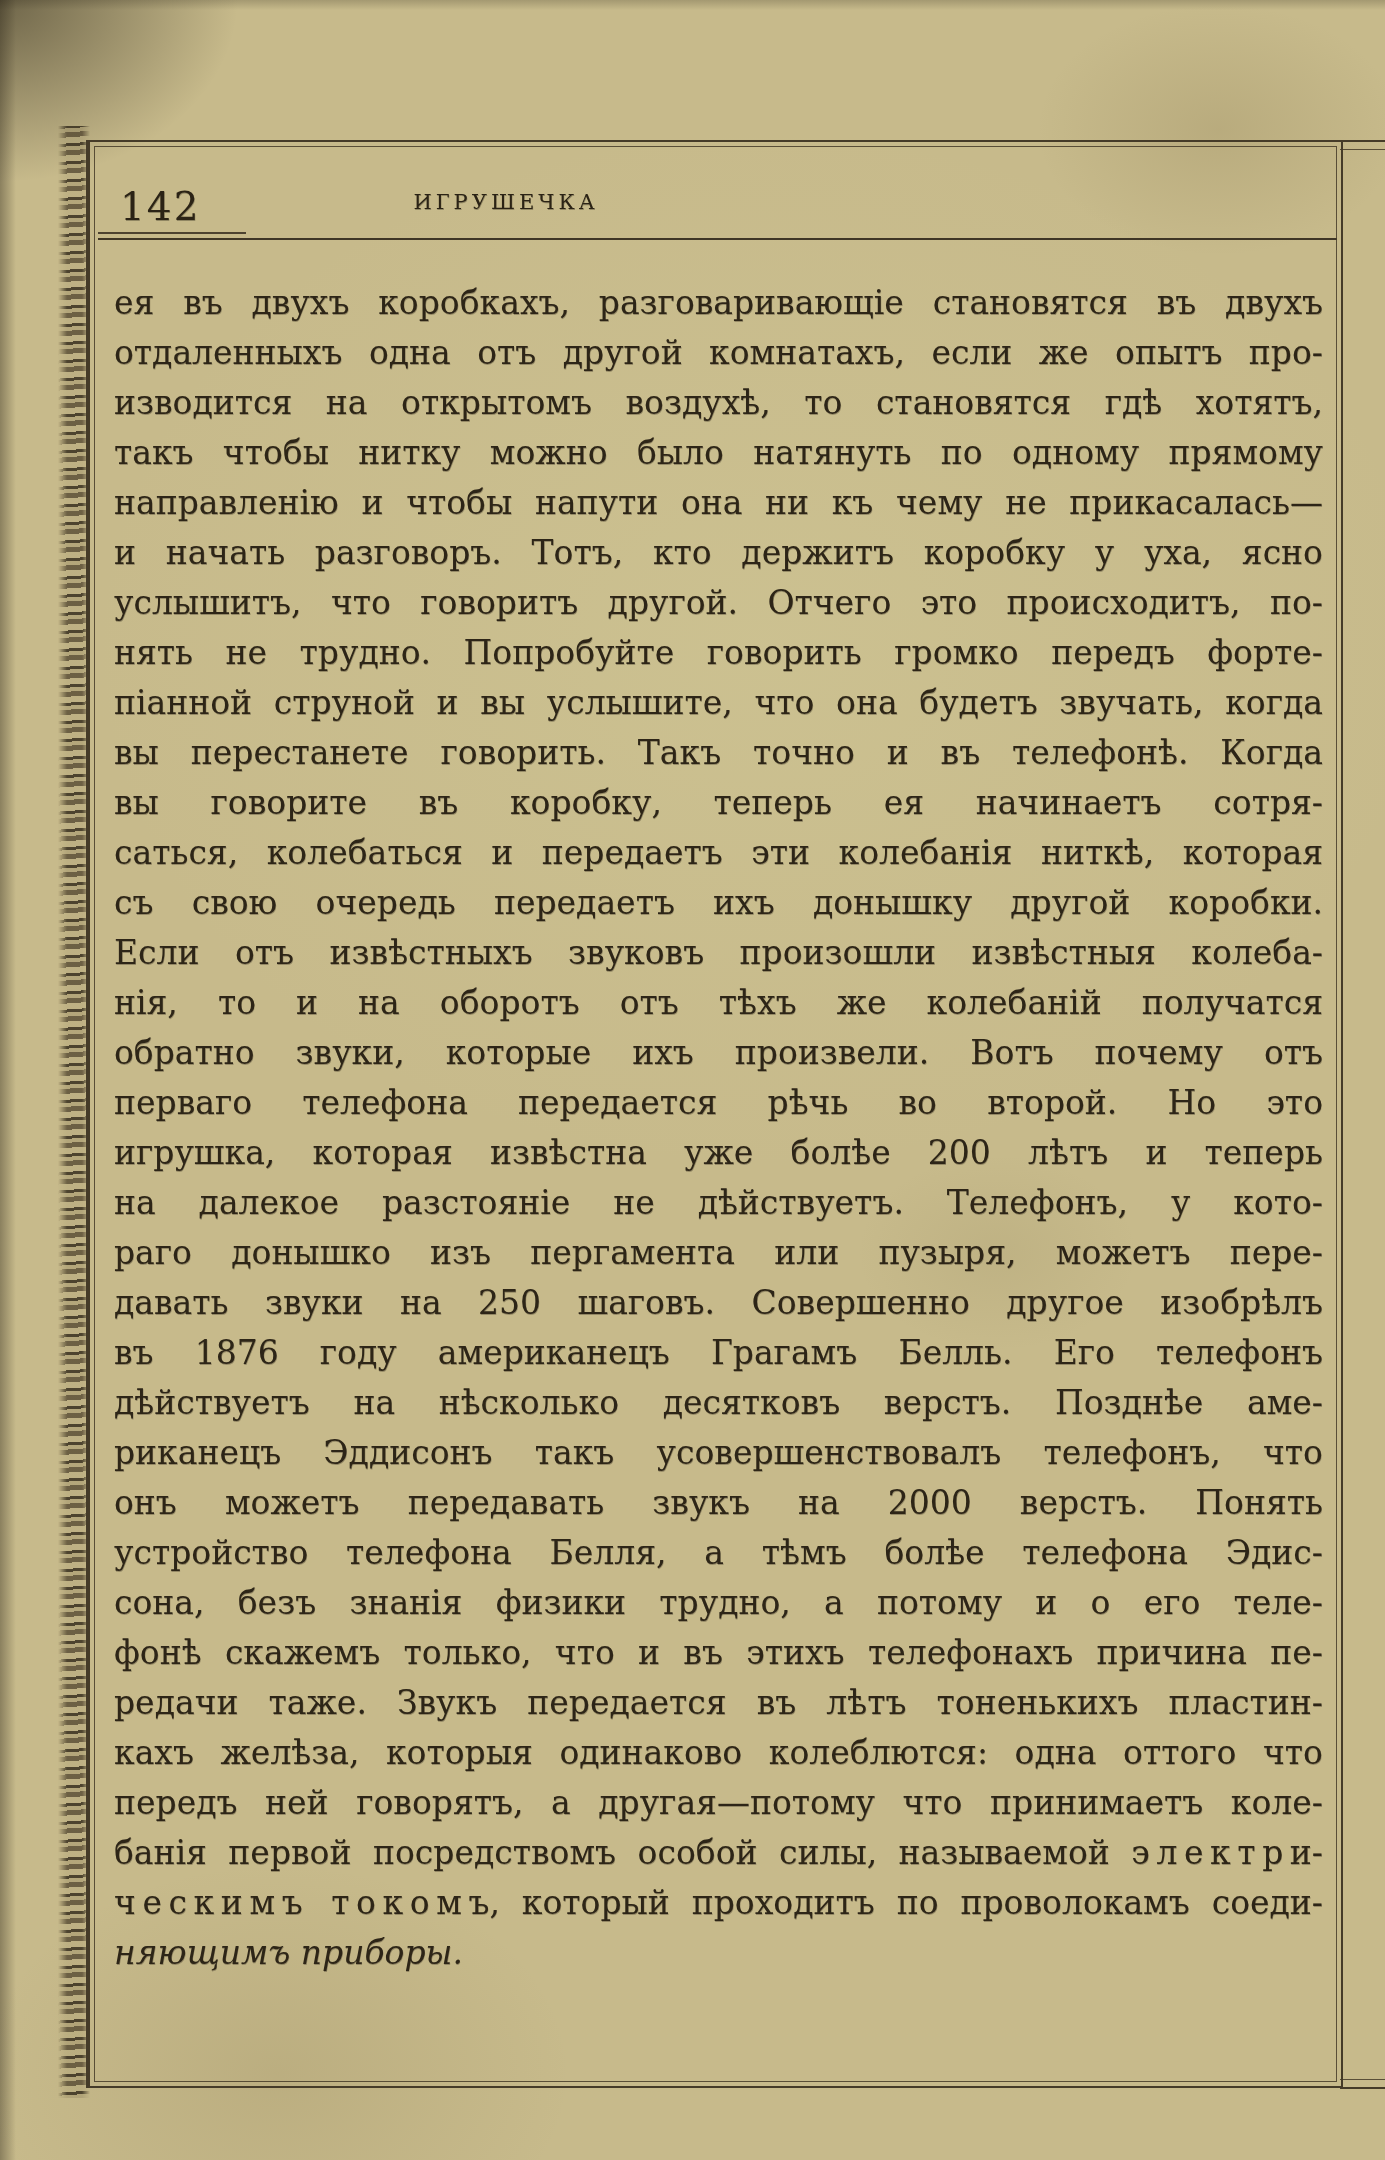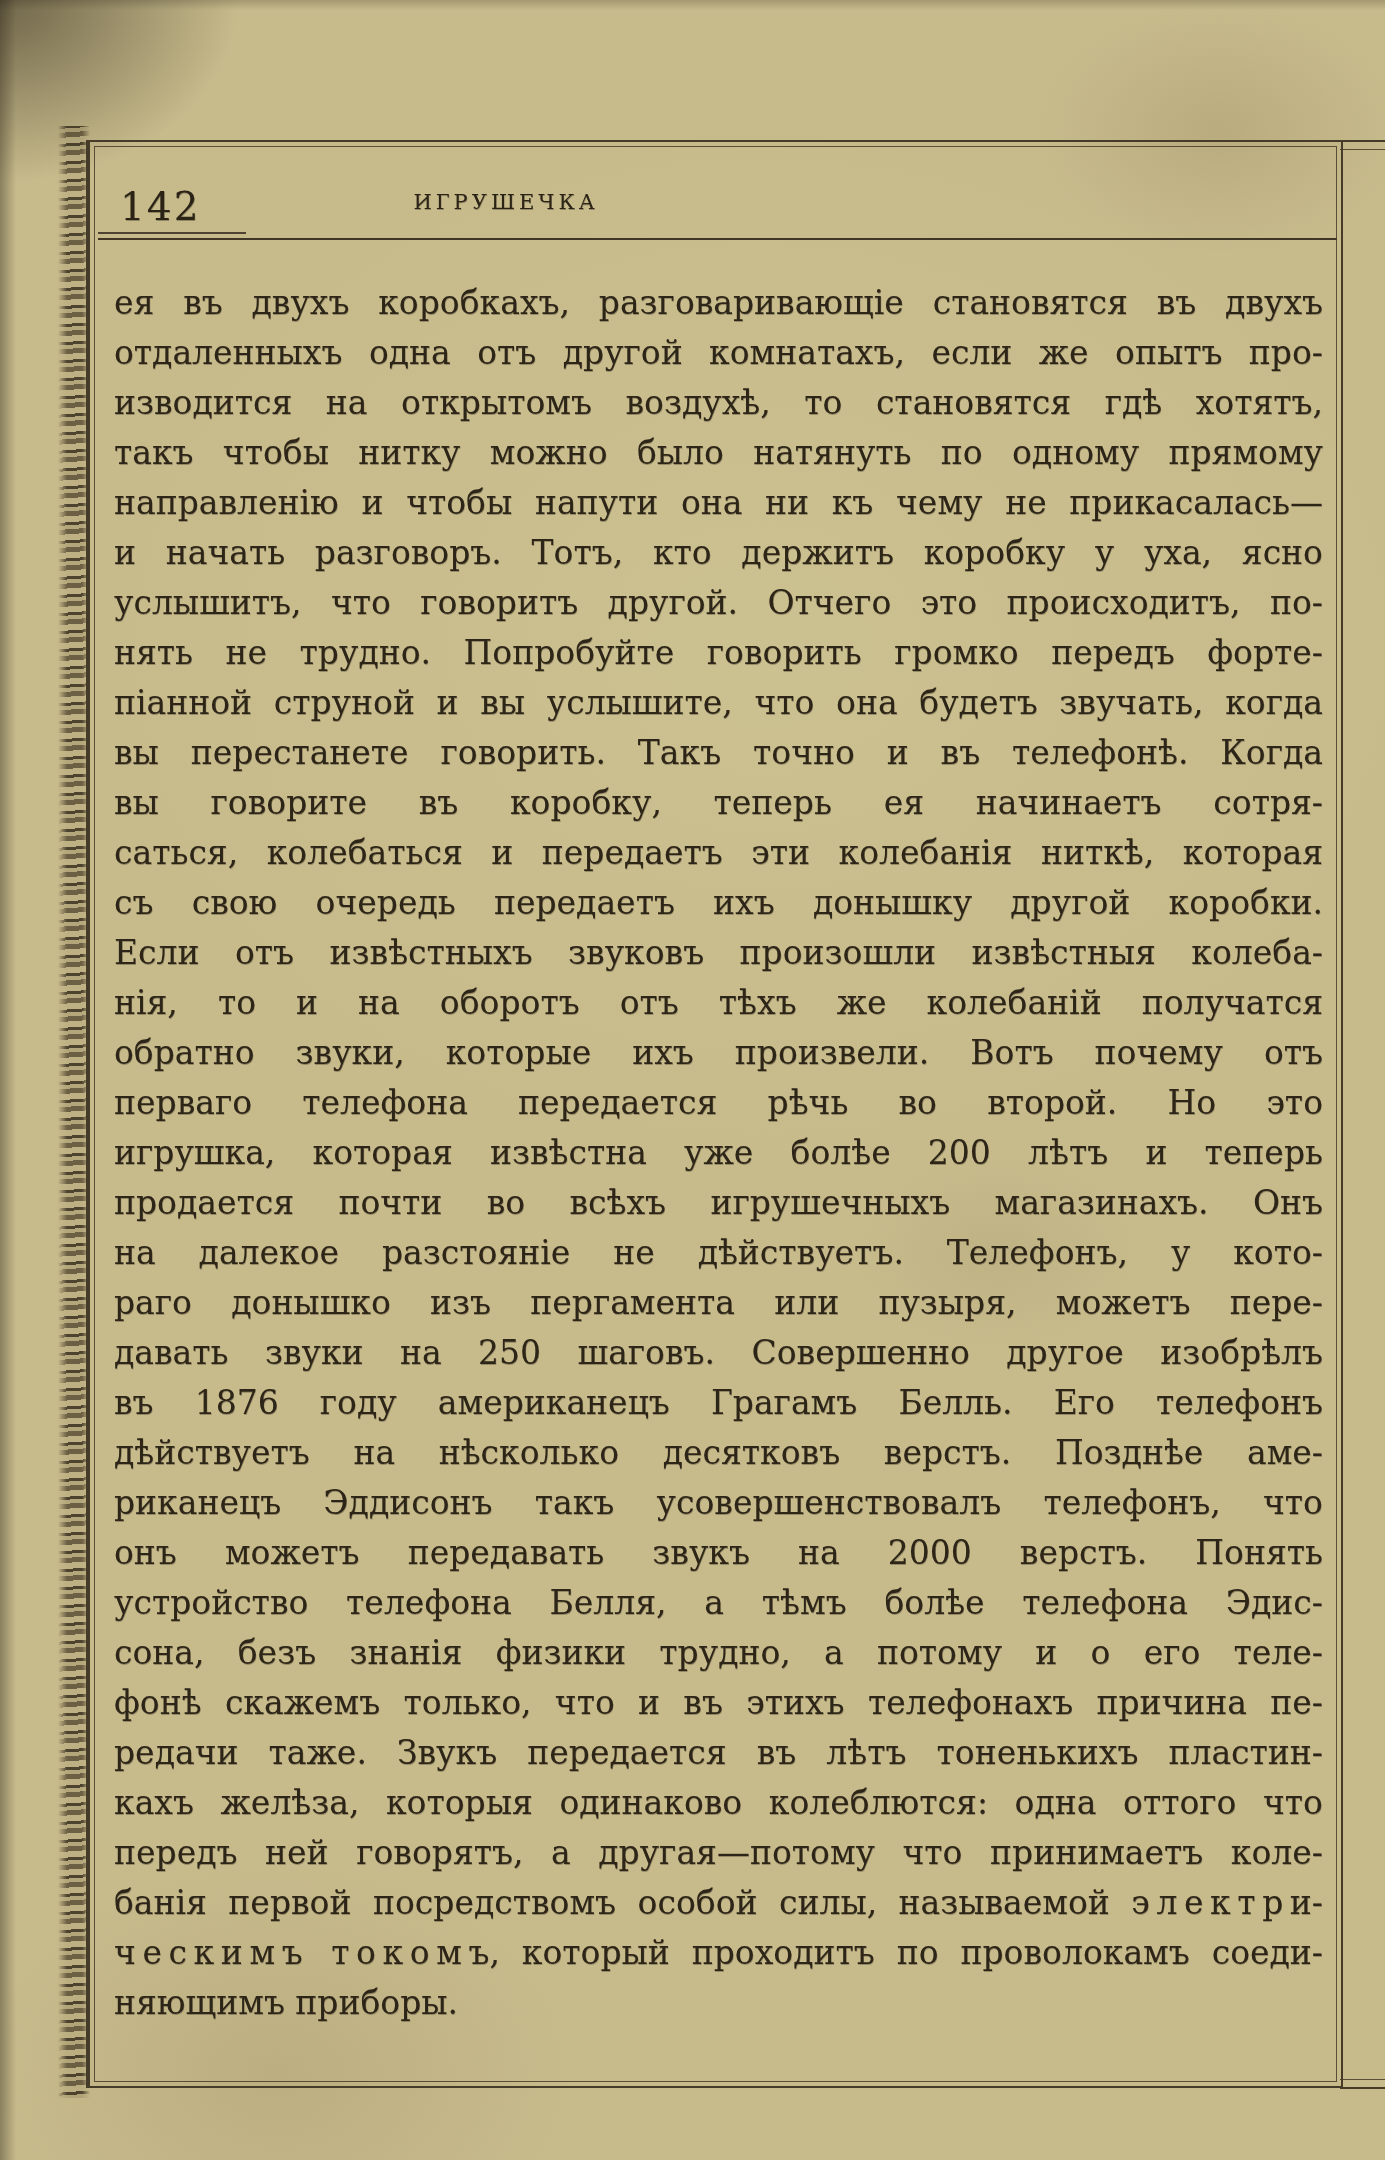--- a/index.html
+++ b/index.html
@@ -139,20 +139,21 @@
   }
   .tline {
     height: 50px;
     text-align: justify;
     text-align-last: justify;
     white-space: normal;
   }
   .tline.last {
     text-align: left;
     text-align-last: left;
+    font-style: italic;
   }
 </style>
 </head>
 <body>
 
 <div class="paper">
   <div class="rough"></div>
   <div class="top-ext"></div>
   <div class="bot-ext"></div>
 
@@ -174,21 +175,20 @@
         <div class="tline">піанной струной и вы услышите, что она будетъ звучать, когда</div>
         <div class="tline">вы перестанете говорить. Такъ точно и въ телефонѣ. Когда</div>
         <div class="tline">вы говорите въ коробку, теперь ея начинаетъ сотря-</div>
         <div class="tline">саться, колебаться и передаетъ эти колебанія ниткѣ, которая</div>
         <div class="tline">съ свою очередь передаетъ ихъ донышку другой коробки.</div>
         <div class="tline">Если отъ извѣстныхъ звуковъ произошли извѣстныя колеба-</div>
         <div class="tline">нія, то и на оборотъ отъ тѣхъ же колебаній получатся</div>
         <div class="tline">обратно звуки, которые ихъ произвели. Вотъ почему отъ</div>
         <div class="tline">перваго телефона передается рѣчь во второй. Но это</div>
         <div class="tline">игрушка, которая извѣстна уже болѣе 200 лѣтъ и теперь</div>
-        <div class="tline">продается почти во всѣхъ игрушечныхъ магазинахъ. Онъ</div>
         <div class="tline">на далекое разстояніе не дѣйствуетъ. Телефонъ, у кото-</div>
         <div class="tline">раго донышко изъ пергамента или пузыря, можетъ пере-</div>
         <div class="tline">давать звуки на 250 шаговъ. Совершенно другое изобрѣлъ</div>
         <div class="tline">въ 1876 году американецъ Грагамъ Белль. Его телефонъ</div>
         <div class="tline">дѣйствуетъ на нѣсколько десятковъ верстъ. Позднѣе аме-</div>
         <div class="tline">риканецъ Эддисонъ такъ усовершенствовалъ телефонъ, что</div>
         <div class="tline">онъ можетъ передавать звукъ на 2000 верстъ. Понять</div>
         <div class="tline">устройство телефона Белля, а тѣмъ болѣе телефона Эдис-</div>
         <div class="tline">сона, безъ знанія физики трудно, а потому и о его теле-</div>
         <div class="tline">фонѣ скажемъ только, что и въ этихъ телефонахъ причина пе-</div>

